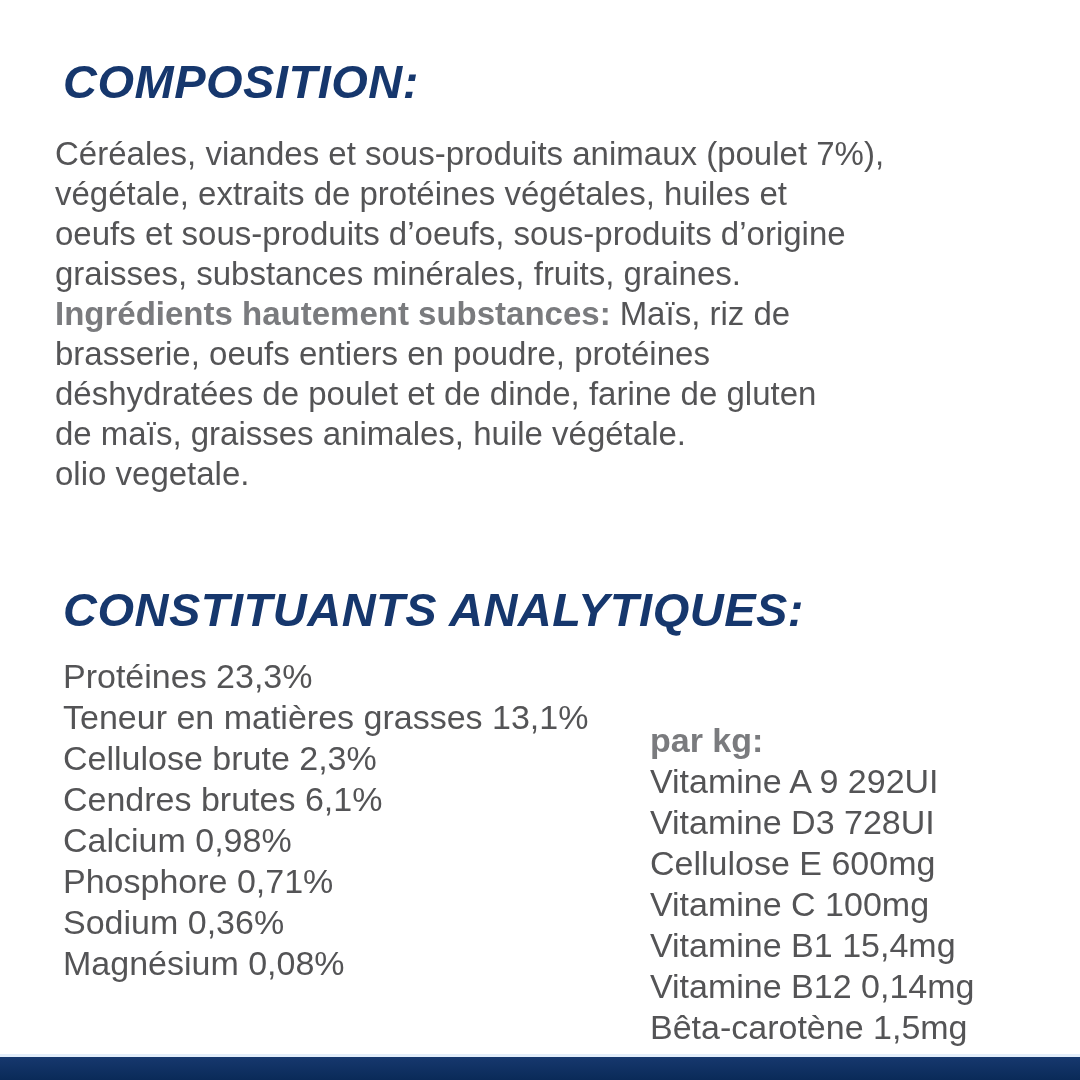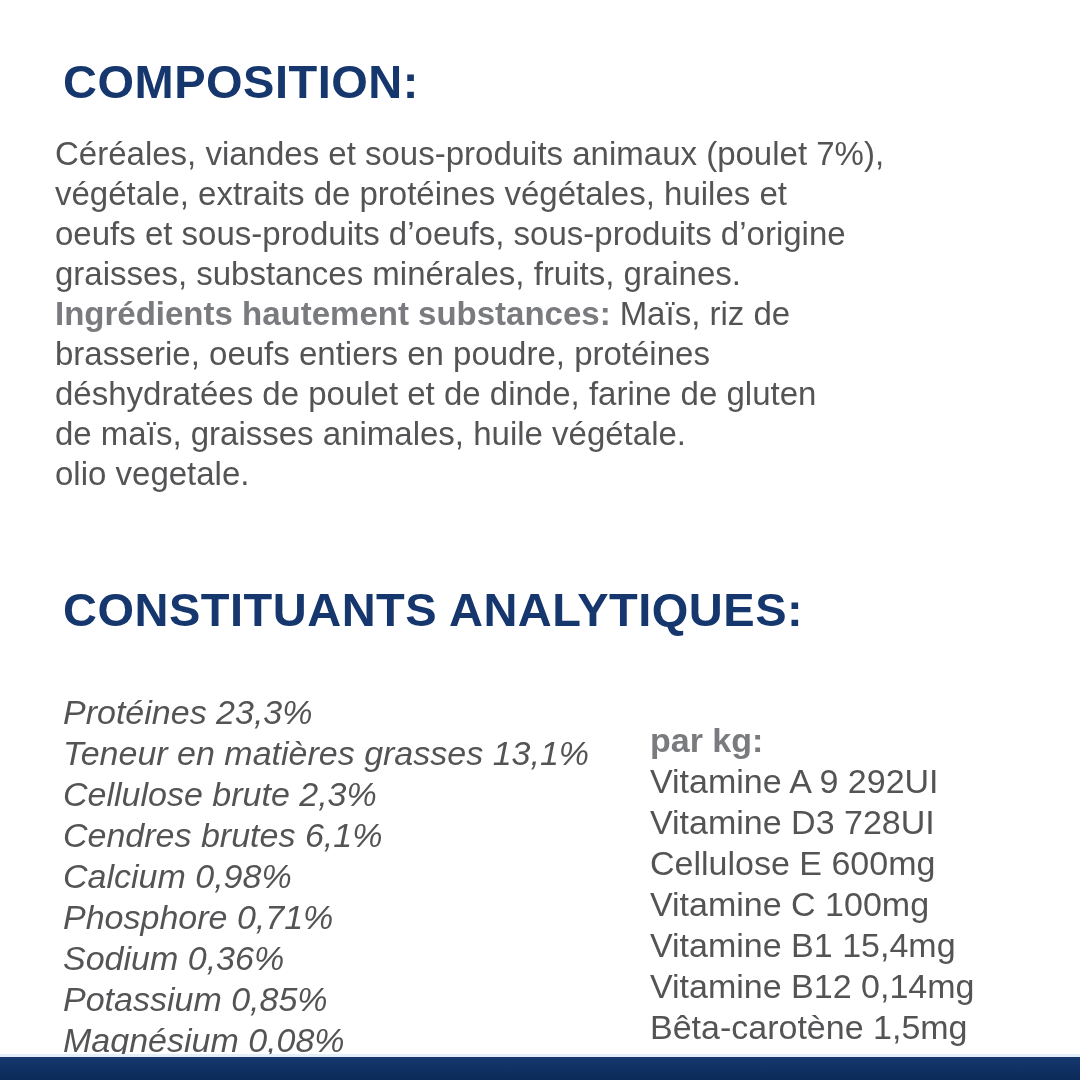--- a/index.html
+++ b/index.html
@@ -19,20 +19,21 @@
   .section-heading {
     position: absolute;
     left: 63px;
     margin: 0;
     font-size: 47px;
     line-height: 1;
     font-weight: bold;
     letter-spacing: 0.5px;
     color: var(--navy, #16376d);
     white-space: nowrap;
+    font-style: italic;
   }
   #composition-heading { top: 58px; }
   #analytics-heading   { top: 586px; }
 
   .composition-text {
     position: absolute;
     left: 55px;
     top: 134px;
     width: 1000px;
     font-size: 33px;
@@ -46,21 +47,21 @@
     margin-right: 9px;
   }
 
   .analytics-col {
     position: absolute;
     font-size: 34px;
     line-height: 41px;
     color: var(--body-gray, #545456);
   }
   .analytics-col .row { white-space: nowrap; }
-  #analytics-left  { left: 63px;  top: 692px; font-style: italic; }
+  #analytics-left  { left: 63px;  top: 656px; }
   #analytics-right { left: 650px; top: 720px; }
   .col-heading {
     font-weight: bold;
     color: var(--bold-gray, #7a7b7e);
     white-space: nowrap;
   }
 
   .footer-bar {
     position: absolute;
     left: 0;
@@ -95,21 +96,20 @@
   <h1 class="section-heading" id="analytics-heading">CONSTITUANTS ANALYTIQUES:</h1>
 
   <div class="analytics-col" id="analytics-left">
     <div class="row">Protéines 23,3%</div>
     <div class="row">Teneur en matières grasses 13,1%</div>
     <div class="row">Cellulose brute 2,3%</div>
     <div class="row">Cendres brutes 6,1%</div>
     <div class="row">Calcium 0,98%</div>
     <div class="row">Phosphore 0,71%</div>
     <div class="row">Sodium 0,36%</div>
-    <div class="row">Potassium 0,85%</div>
     <div class="row">Magnésium 0,08%</div>
   </div>
 
   <div class="analytics-col" id="analytics-right">
     <div class="row col-heading">par kg:</div>
     <div class="row">Vitamine A 9 292UI</div>
     <div class="row">Vitamine D3 728UI</div>
     <div class="row">Cellulose E 600mg</div>
     <div class="row">Vitamine C 100mg</div>
     <div class="row">Vitamine B1 15,4mg</div>

